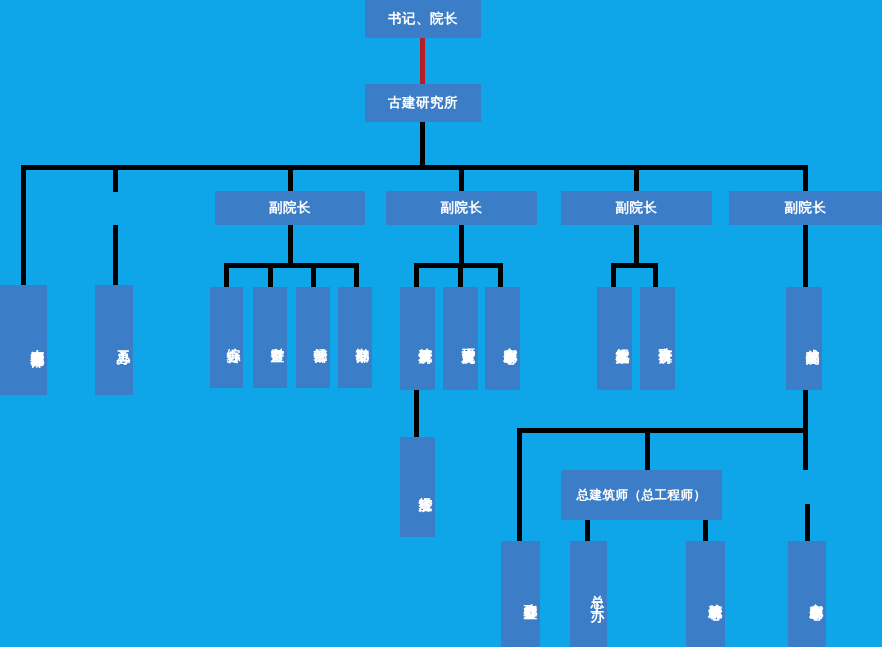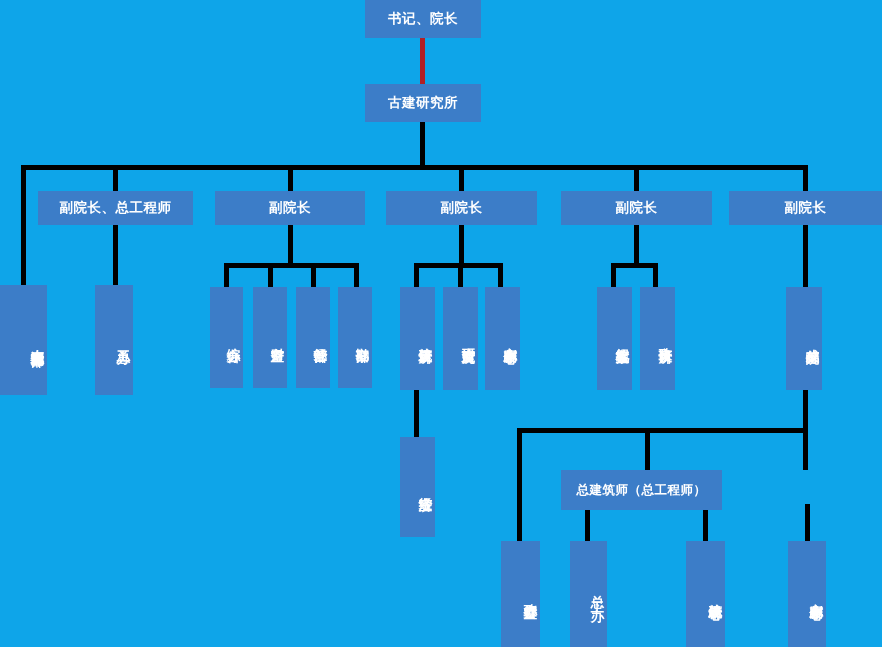--- a/index.html
+++ b/index.html
@@ -118,21 +118,20 @@
 
   <div class="conn" style="left:585px; top:504px; width:5px; height:37px;"></div>
   <div class="conn" style="left:703px; top:504px; width:5px; height:37px;"></div>
 
   <div class="conn" style="left:805px; top:504px; width:5px; height:37px;"></div>
 
   <div class="node h" style="left:365px; top:0px; width:116px; height:38px;">书记、院长</div>
 
   <div class="node h" style="left:365px; top:84px; width:116px; height:38px;">古建研究所</div>
 
-  <div class="node h" style="left:38px; top:191px; width:155px; height:34px;">副院长、总工程师</div>
   <div class="node h" style="left:215px; top:191px; width:150px; height:34px;">副院长</div>
   <div class="node h" style="left:386px; top:191px; width:151px; height:34px;">副院长</div>
   <div class="node h" style="left:561px; top:191px; width:151px; height:34px;">副院长</div>
   <div class="node h" style="left:729px; top:191px; width:153px; height:34px;">副院长</div>
 
   <div class="node v twocol" style="left:0px; top:285px; width:47px; height:110px;">
     <span class="col">人力资源部</span>
     <span class="col">党群工作部</span>
   </div>
 
@@ -147,20 +146,20 @@
   <div class="node v" style="left:443px; top:287px; width:35px; height:103px;">古建研究所</div>
   <div class="node v" style="left:485px; top:287px; width:35px; height:103px;">方案创作中心</div>
 
   <div class="node v" style="left:400px; top:437px; width:35px; height:100px;">经济室</div>
 
   <div class="node v" style="left:597px; top:287px; width:35px; height:103px;">纪检监察室</div>
   <div class="node v" style="left:640px; top:287px; width:35px; height:103px;">市政设计所</div>
 
   <div class="node v" style="left:786px; top:287px; width:36px; height:103px;">成都分院</div>
 
-  <div class="node h" style="left:561px; top:470px; width:161px; height:40px; font-size:12.5px;">总建筑师（总工程师）</div>
+  <div class="node h" style="left:561px; top:470px; width:161px; height:50px; font-size:12.5px;">总建筑师（总工程师）</div>
 
   <div class="node v" style="left:501px; top:541px; width:39px; height:106px;">行政办公室</div>
   <div class="node v spaced" style="left:570px; top:541px; width:37px; height:106px;">总工办</div>
   <div class="node v" style="left:686px; top:541px; width:39px; height:106px;">建筑设计中心</div>
   <div class="node v" style="left:788px; top:541px; width:38px; height:106px;">方案创作中心</div>
 
 </div>
 
 </body></html>

